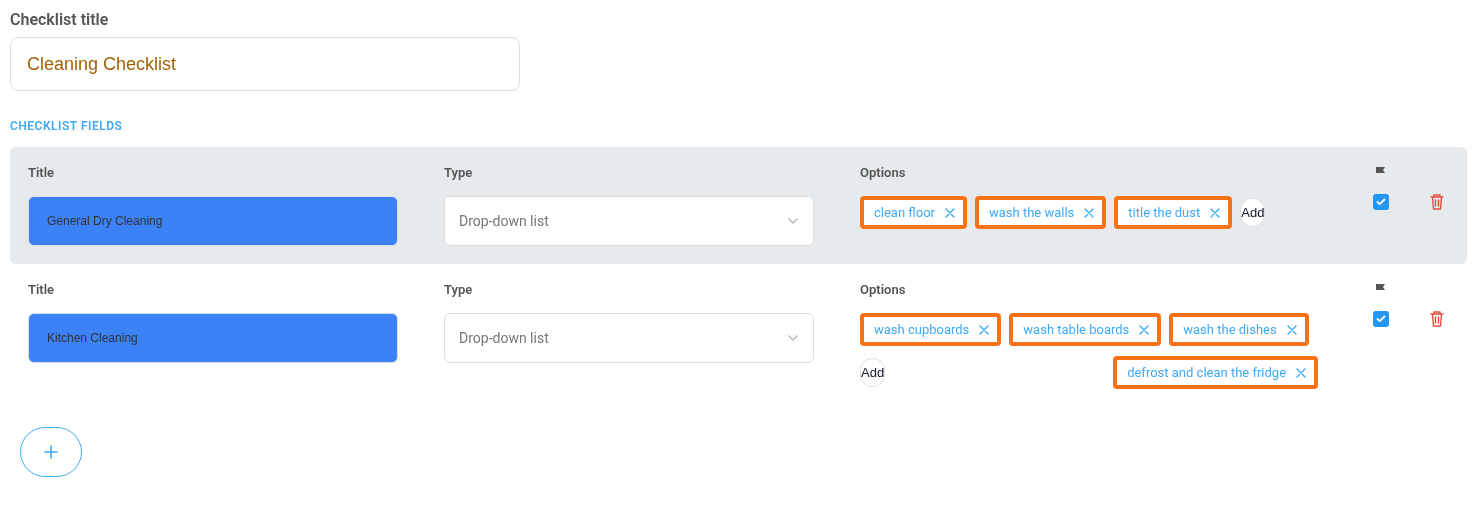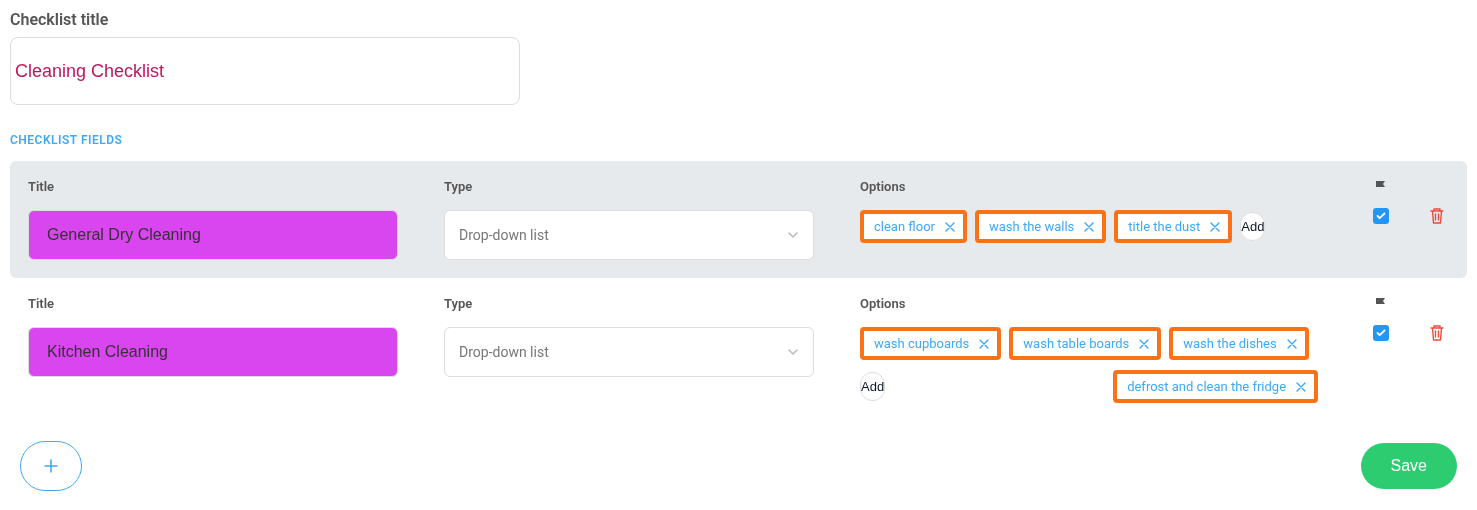--- a/index.html
+++ b/index.html
@@ -13,26 +13,26 @@
     width: 1477px;
   }
   .top-label {
     font-size: 16px;
     color: #555;
     font-weight: 600;
     margin-bottom: 8px;
   }
   .title-input {
     width: 510px;
-    height: 68px;
+    height: 54px;
     border: 1px solid #ddd;
     border-radius: 8px;
-    padding: 0 4px;
+    padding: 0 16px;
     font-size: 18px;
-    color: #be185d;
+    color: #a16207;
     outline: none;
   }
   .section-heading {
     color: #3fa9f5;
     font-size: 12px;
     font-weight: 600;
     letter-spacing: 0.5px;
     margin: 28px 0 14px 0;
   }
   .field-row {
@@ -51,24 +51,24 @@
     color: #555;
     margin-bottom: 16px;
   }
   .field-input {
     width: 100%;
     max-width: 370px;
     height: 50px;
     border: 1px solid #ddd;
     border-radius: 6px;
     padding: 0 18px;
-    font-size: 16px;
+    font-size: 12px;
     color: #333;
     outline: none;
-    background: #d946ef;
+    background: #3b82f6;
   }
   .select-wrap {
     position: relative;
     width: 100%;
     max-width: 370px;
   }
   .select {
     width: 100%;
     height: 50px;
     border: 1px solid #ddd;
@@ -311,17 +311,16 @@
       </div>
     </div>
   </div>
 
 <div class="footer">
   <div class="plus-btn">
     <svg width="16" height="16" viewBox="0 0 16 16">
         <path d="M8 2v12M2 8h12" stroke="#3fa9f5" stroke-width="1.6" stroke-linecap="round"></path>
       </svg>
   </div>
-  <button class="save-btn">Save</button>
 </div>
 
 
 
 
 </body></html>

